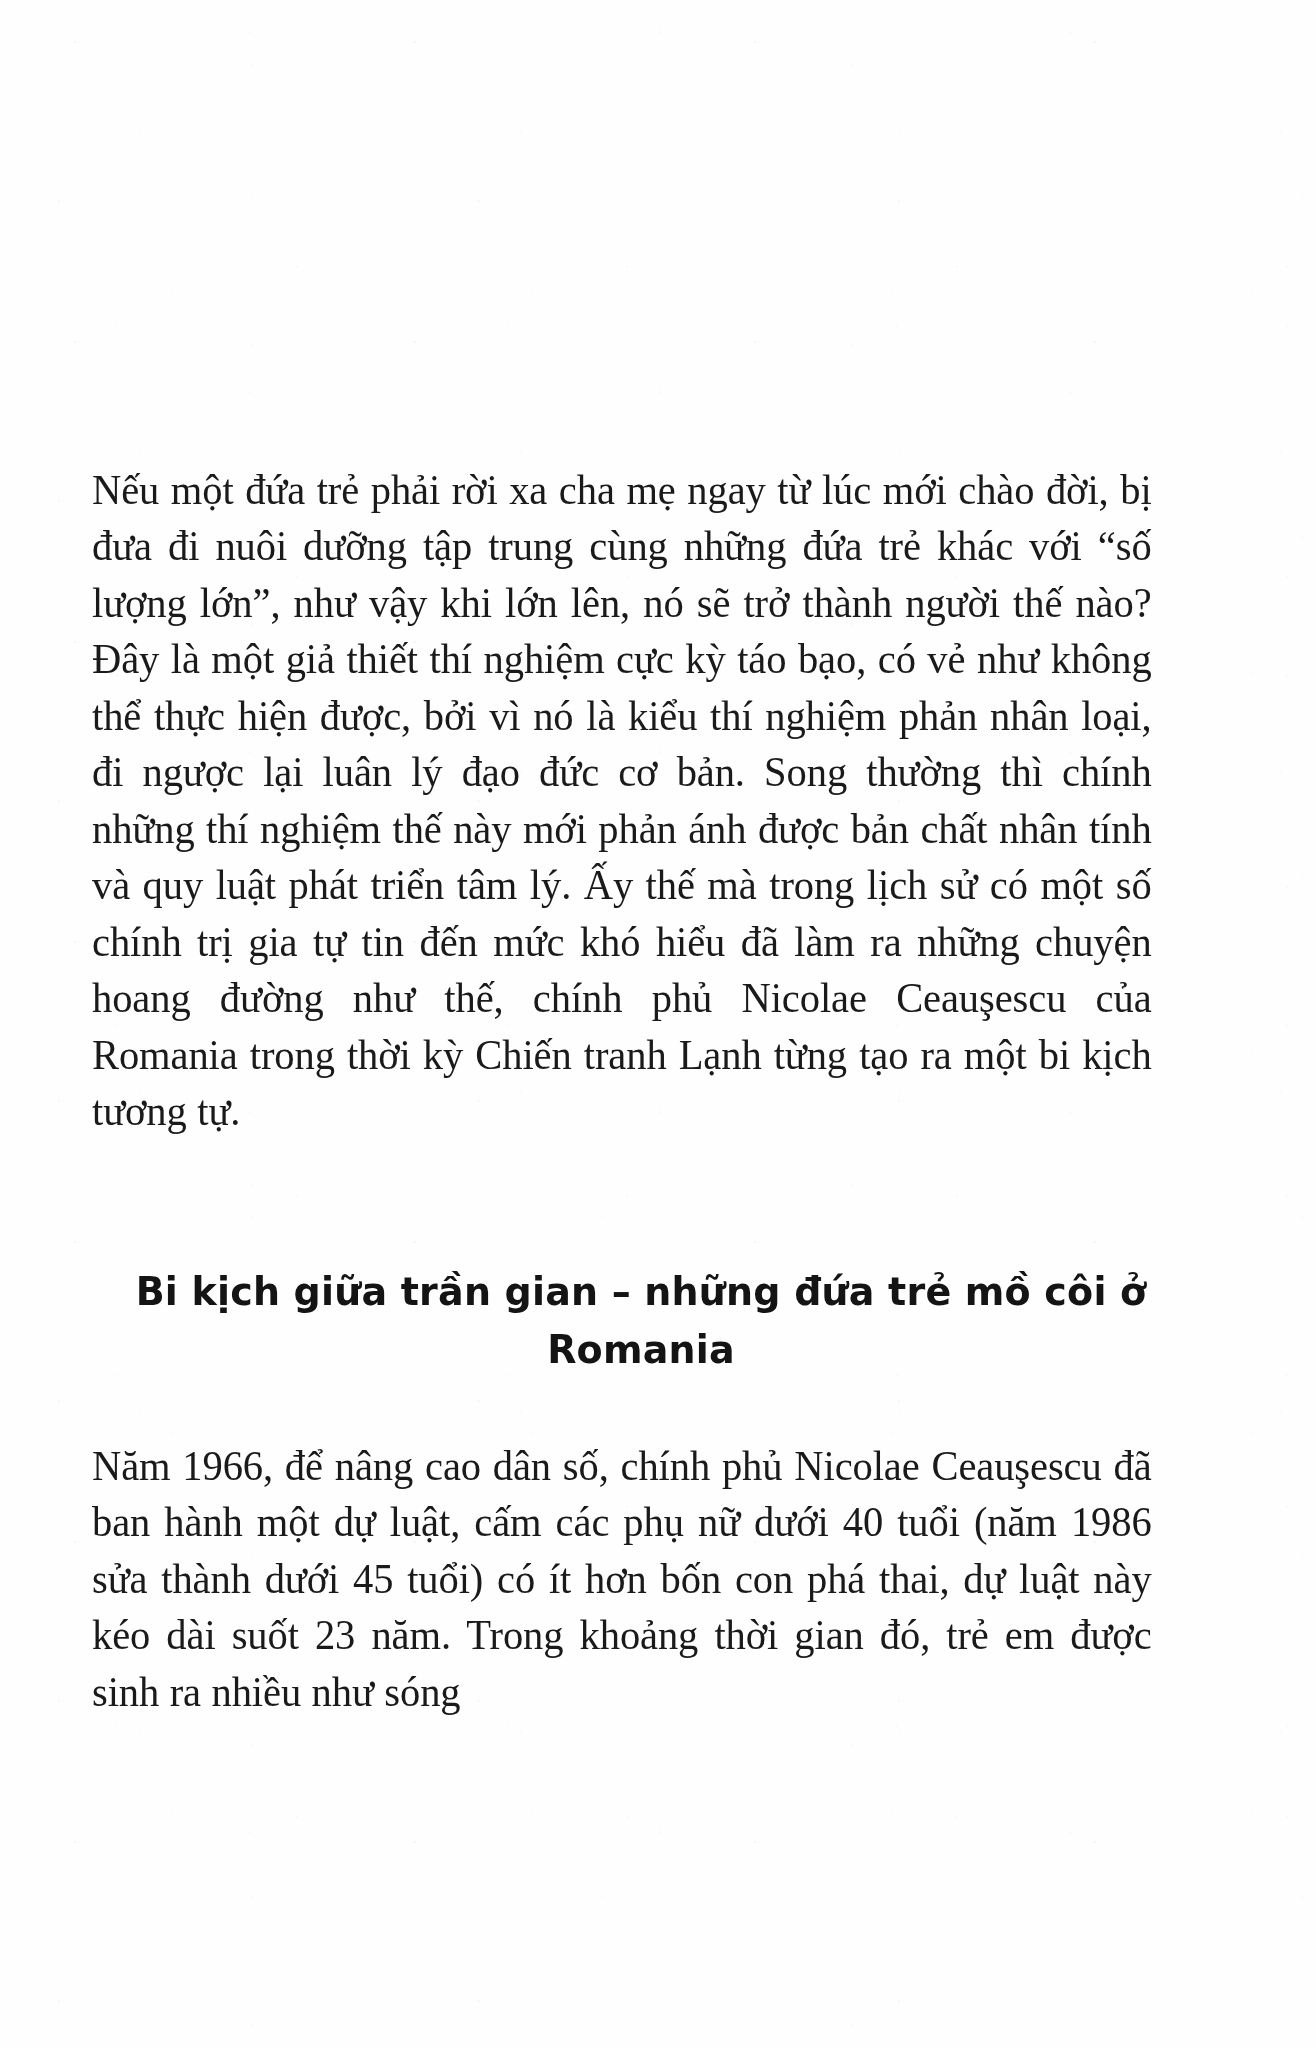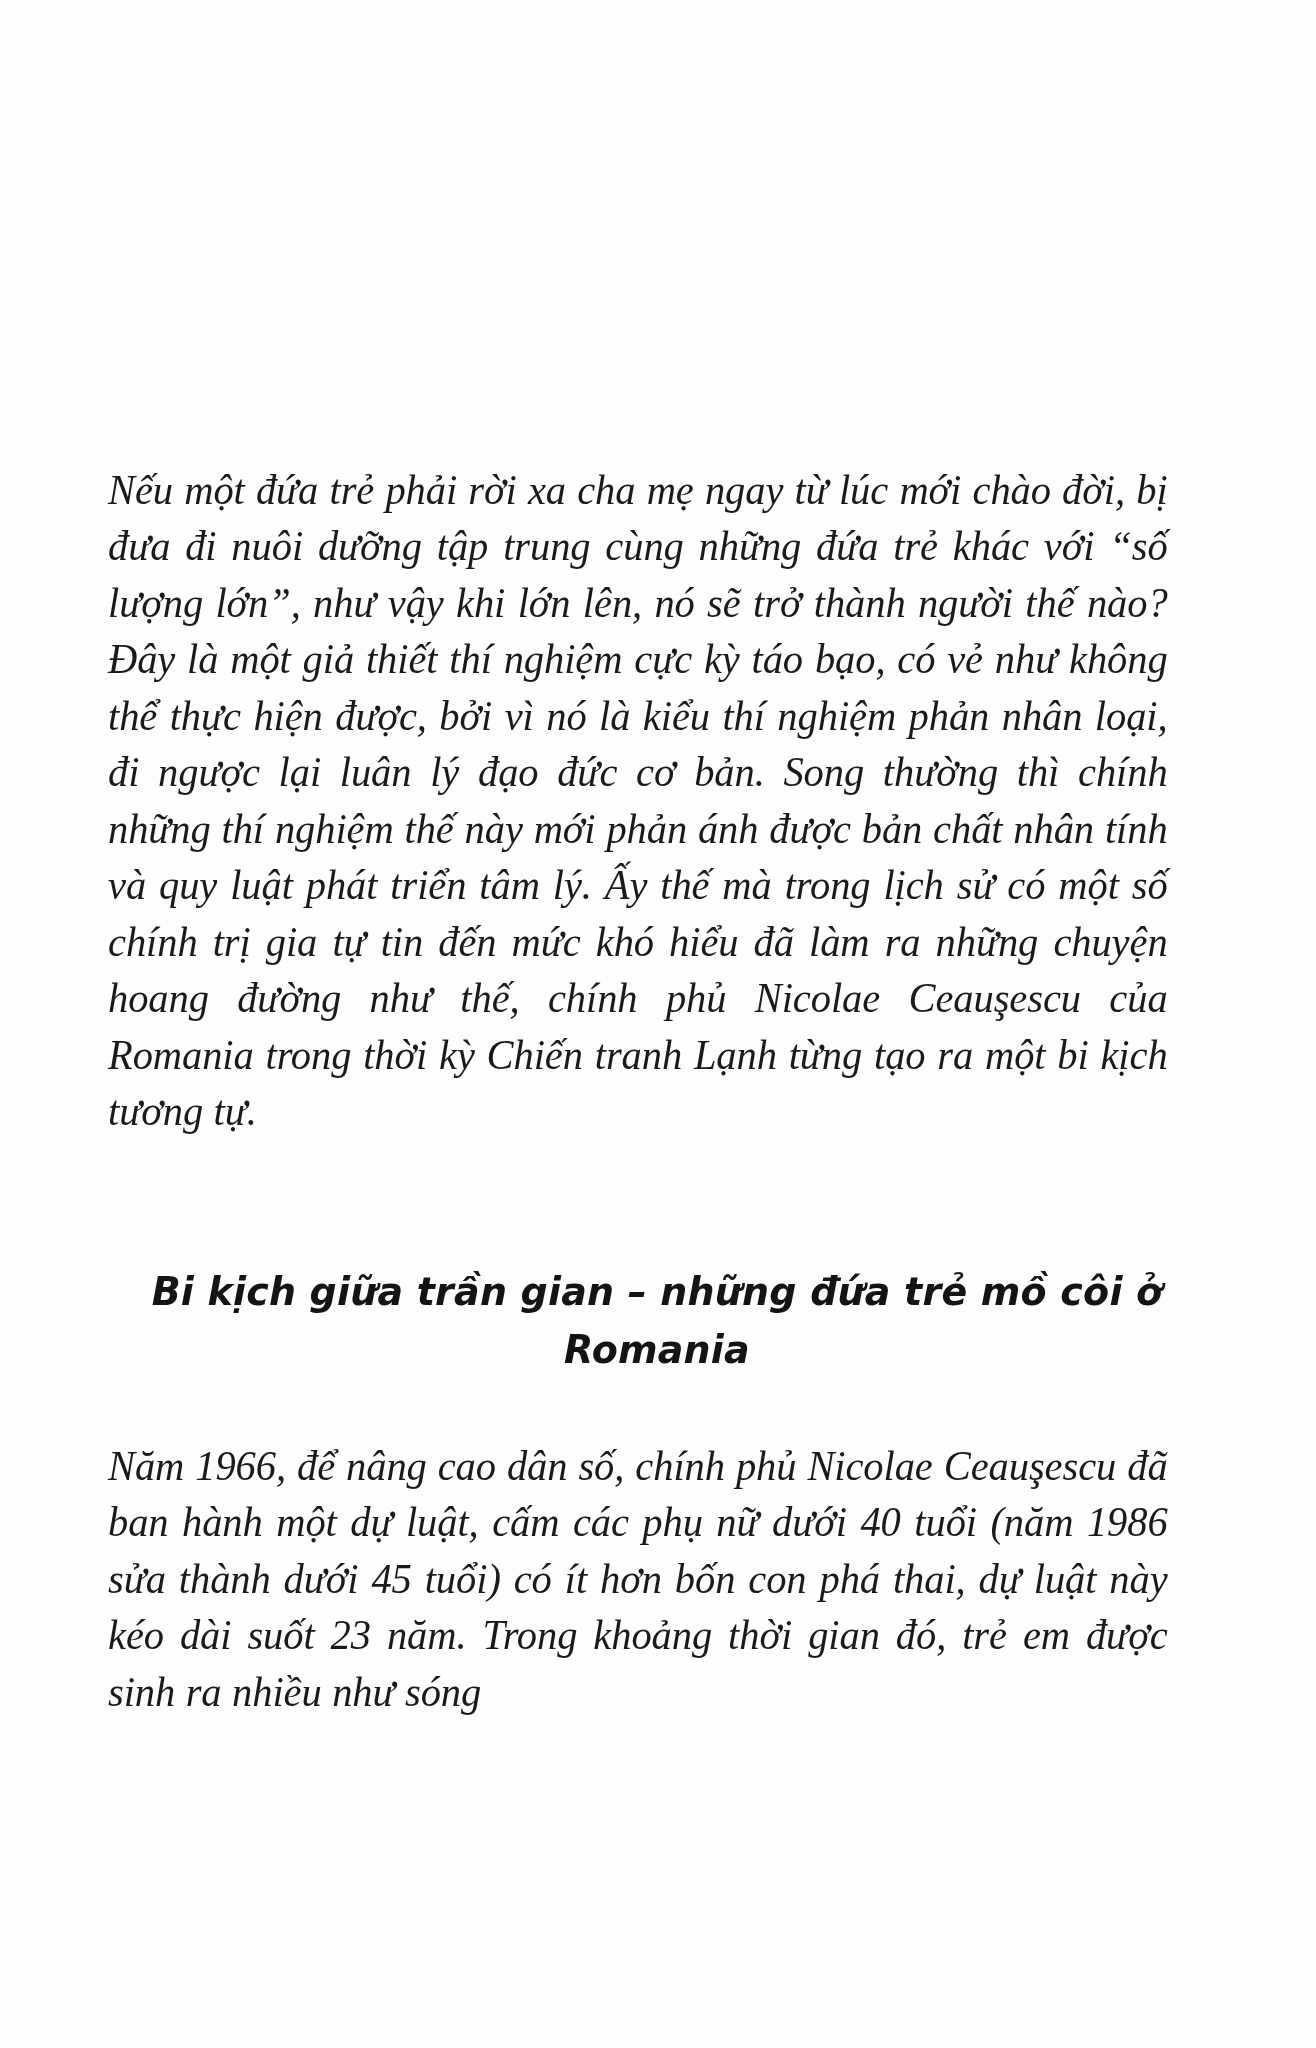--- a/index.html
+++ b/index.html
@@ -33,24 +33,23 @@
       radial-gradient(circle at 14% 67%, rgba(0,0,0,0.030) 0 1px, transparent 1.4px),
       radial-gradient(circle at 48% 77%, rgba(0,0,0,0.022) 0 1px, transparent 1.4px),
       radial-gradient(circle at 90% 86%, rgba(0,0,0,0.028) 0 1px, transparent 1.4px),
       radial-gradient(circle at 30% 93%, rgba(0,0,0,0.022) 0 1px, transparent 1.4px);
     background-size: 340px 300px, 410px 360px, 300px 280px, 380px 320px,
                      350px 340px, 420px 300px, 360px 380px, 330px 310px, 390px 350px;
     opacity: 0.9;
   }
   .content {
     position: absolute;
-    left: 108px;
+    left: 92px;
     top: 462px;
     width: 1098px;
-    font-style: italic;
   }
   .body-text {
     font-size: 42px;
     line-height: 1.345;
     text-align: justify;
     text-align-last: left;
     font-stretch: semi-condensed;
     letter-spacing: -0.1px;
     word-spacing: 0.5px;
     margin: 0;

